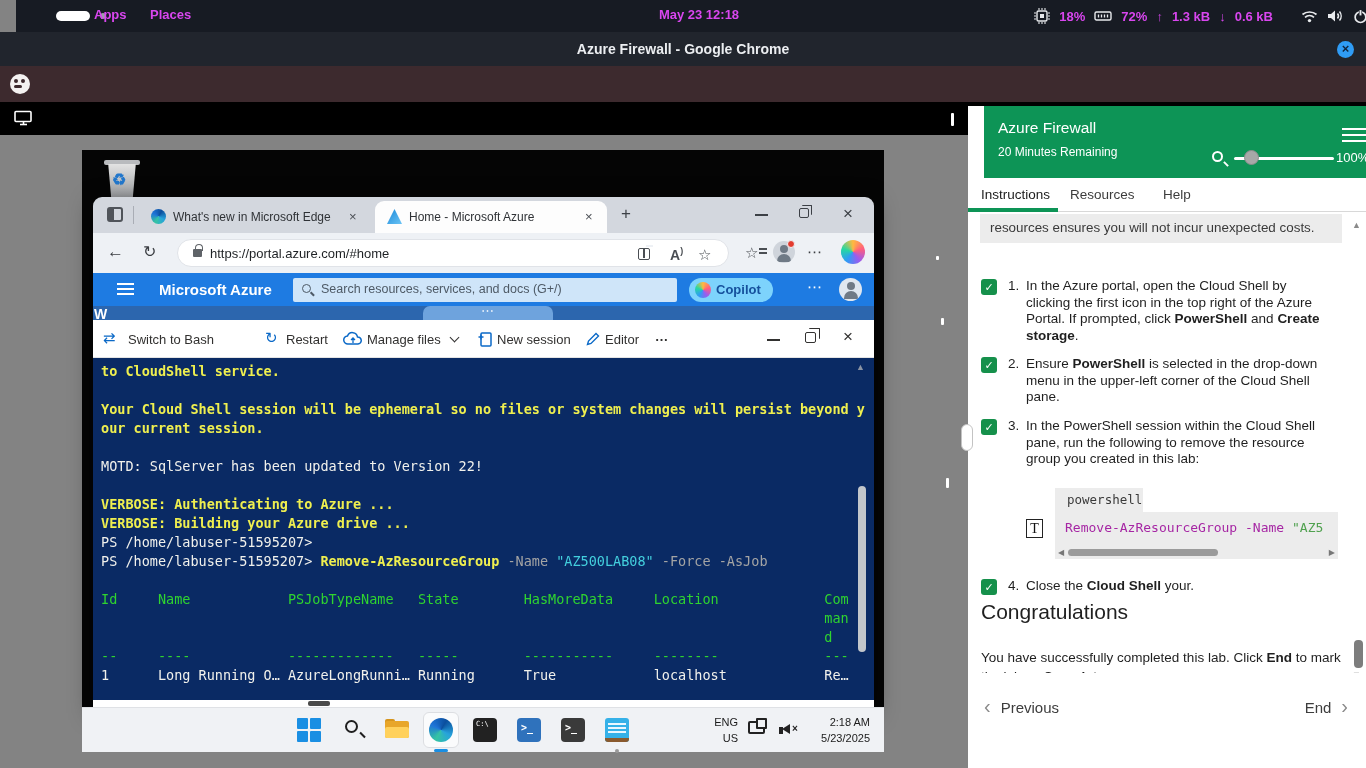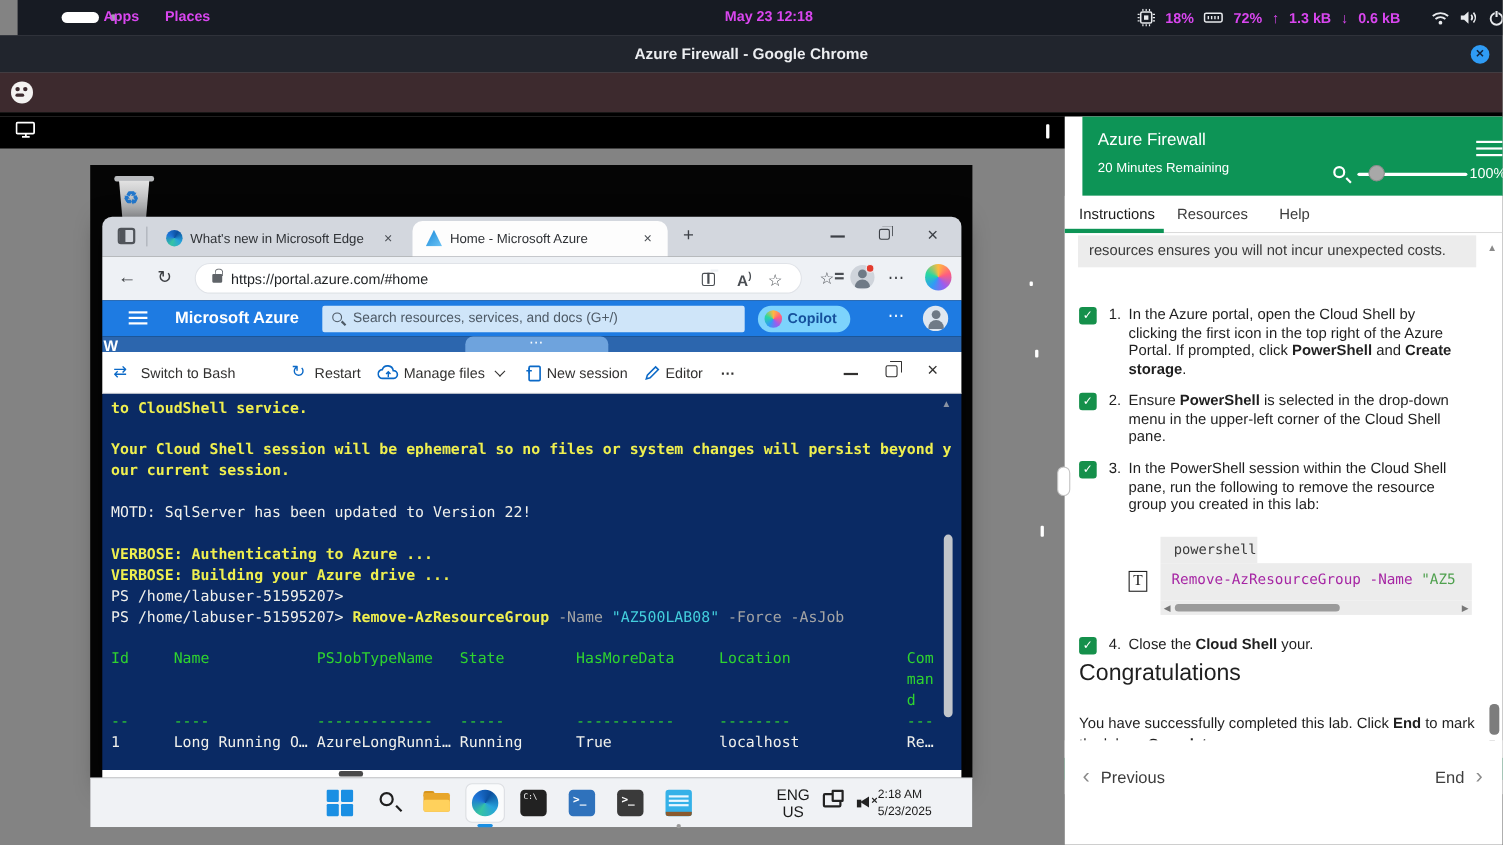--- a/index.html
+++ b/index.html
@@ -164,28 +164,28 @@
 #tb-edge{position:absolute;left:5px;top:5px;width:24px;height:24px;border-radius:50%;background:conic-gradient(from 210deg,#35c4a2,#1e74d8,#0b4f9e,#27a3dc,#35c4a2)}
 #tb-edge-ul{position:absolute;left:352px;top:41px;width:14px;height:3px;background:#1a8fe3;border-radius:2px}
 #tb-cmd{left:391px;background:#222;border-radius:4px;color:#fff;font-family:"DejaVu Sans Mono",monospace;font-size:7px;padding:2px 0 0 3px}
 #tb-ps{left:435px;background:#2f72bc;border-radius:4px;color:#fff;font-family:"DejaVu Sans Mono",monospace;font-size:10px;font-weight:bold;padding:4px 0 0 4px}
 #tb-term{left:479px;background:#3a3a3a;border-radius:4px;color:#fff;font-family:"DejaVu Sans Mono",monospace;font-size:10px;font-weight:bold;padding:4px 0 0 4px}
 #tb-note{left:523px;background:#35b1e8;border-radius:3px;overflow:hidden}
 #tb-note i{position:absolute;left:3px;width:18px;height:2px;background:#eaf7ff}
 #tb-note .l1{top:5px}#tb-note .l2{top:9px}#tb-note .l3{top:13px}
 #tb-note .base{position:absolute;left:0;bottom:0;width:24px;height:4px;background:#8a5a2e}
 #tb-note-dot{position:absolute;left:533px;top:41px;width:4px;height:4px;border-radius:50%;background:#9a9a9a}
-#tb-lang{position:absolute;left:622px;top:6px;width:34px;text-align:center;font-size:14px;color:#1b1b1b;line-height:16px}
+#tb-lang{position:absolute;left:622px;top:6px;width:34px;text-align:right;font-size:11px;color:#1b1b1b;line-height:16px}
 #tb-mon{position:absolute;left:666px;top:13px;width:17px;height:13px;border:2px solid #222;border-radius:2px}
 #tb-mon:after{content:"";position:absolute;right:-4px;top:-5px;width:7px;height:7px;background:#f0f2f5;border:2px solid #222;border-radius:1px}
 #tb-spk{position:absolute;left:696px;top:13px}
 #tb-spk .tri{width:0;height:0;border-top:5px solid transparent;border-bottom:5px solid transparent;border-right:8px solid #222;position:absolute;left:4px;top:3px}
 #tb-spk .bar{position:absolute;left:1px;top:6px;width:4px;height:7px;background:#222}
 #tb-spk .x{position:absolute;left:14px;top:2px;font-size:10px;color:#222;font-weight:bold}
-#tb-clock{position:absolute;left:716px;top:6px;width:72px;font-size:11px;color:#1b1b1b;line-height:16px}
+#tb-clock{position:absolute;left:716px;top:6px;width:72px;text-align:right;font-size:11px;color:#1b1b1b;line-height:16px}
 
 
 #split-pill{position:absolute;left:961px;top:424px;width:12px;height:27px;background:#fff;border:1px solid #c3c3c3;border-radius:6px;z-index:9}
 
 
 #panel{position:absolute;left:968px;top:106px;width:398px;height:662px;background:#fff}
 #ph{position:absolute;left:16px;top:0;width:398px;height:72px;background:#0d9456;color:#ffffff}
 #ph-title{position:absolute;left:14px;top:13px;font-size:15.5px}
 #ph-remaining{position:absolute;left:14px;top:39px;font-size:12px}
 #ph-mag{position:absolute;left:228px;top:45px;width:11px;height:11px;border:2px solid #fff;border-radius:50%}

